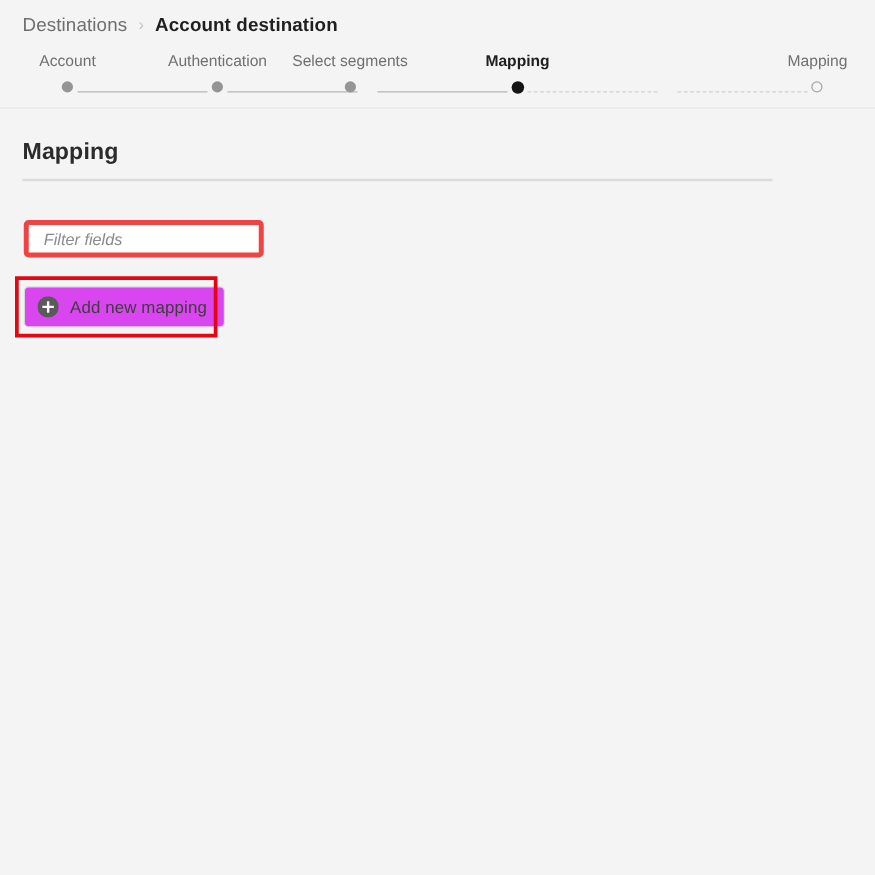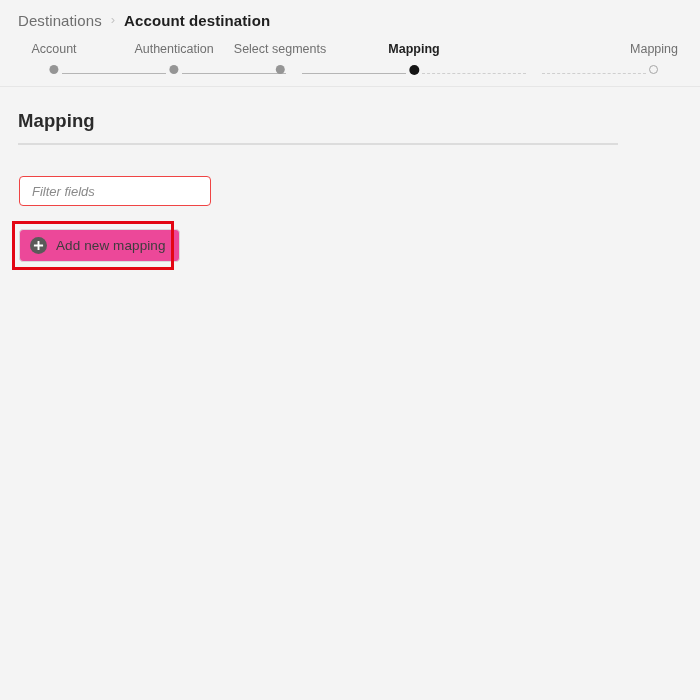--- a/index.html
+++ b/index.html
@@ -124,21 +124,21 @@
   }
 
   .filter-input {
     position: absolute;
     left: 19px;
     top: 176px;
     width: 192px;
     height: 30px;
     box-sizing: border-box;
     background: #ffffff;
-    border: 1px solid #ef4444;
+    border: 4px solid #ef4444;
     border-radius: 4px;
     padding: 0 12px;
     font-family: "Liberation Sans", sans-serif;
     font-size: 13px;
     color: #4c1d95;
     outline: none;
   }
   .filter-input::placeholder {
     color: #8a8a8a;
     font-style: italic;
@@ -149,21 +149,21 @@
   .add-mapping-btn {
     position: absolute;
     left: 19px;
     top: 229px;
     height: 33px;
     box-sizing: border-box;
     display: flex;
     align-items: center;
     gap: 9px;
     padding: 0 13px 0 10px;
-    background: #ec4899;
+    background: #d946ef;
     border: 1px solid #d9d9d9;
     border-radius: 4px;
     cursor: pointer;
     font-family: "Liberation Sans", sans-serif;
   }
   .plus-icon {
     width: 17px;
     height: 17px;
     flex: 0 0 17px;
     display: block;

